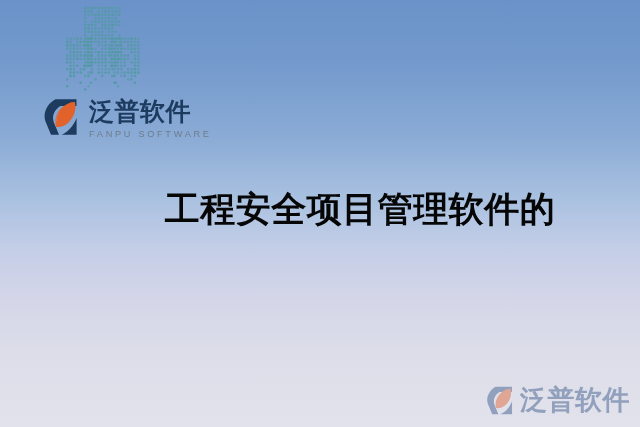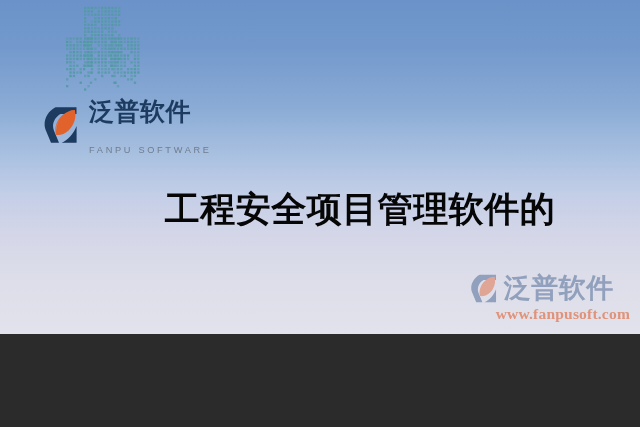--- a/index.html
+++ b/index.html
@@ -3,21 +3,21 @@
 <meta charset="utf-8">
 <style>
   html, body {
     margin: 0;
     padding: 0;
     background: #2b2b2b;
   }
   #banner {
     position: relative;
     width: 640px;
-    height: 334px;
+    height: 427px;
     overflow: hidden;
     font-family: "Liberation Sans", "DejaVu Sans", sans-serif;
     background: linear-gradient(to bottom,
         #6b93c9 0%,
         #7399cc 14%,
         #8aabd5 32%,
         #a8c0e0 46%,
         #c3cee7 58%,
         #d4d6e8 70%,
         #dcdde9 82%,
@@ -62,21 +62,21 @@
     color: #1d3a5f;
     line-height: 1.06;
     letter-spacing: 0.5px;
     white-space: nowrap;
   }
   #logo-en {
     font-size: 9.2px;
     color: #6f7c8c;
     letter-spacing: 2.7px;
     line-height: 1.1;
-    margin-top: 20px;
+    margin-top: 4px;
     white-space: nowrap;
   }
 
   
   #headline {
     position: absolute;
     left: 0;
     top: 184px;
     width: 640px;
     text-align: center;
@@ -548,16 +548,15 @@
           <path d="M33.6 21.0 L33.6 37.8 L18.6 37.8
                    C24.6 35.2 30.4 29.4 33.6 21.0 Z" fill="#8d9dba"></path>
           <path d="M31.9 5.0 C33.6 12.0 31.2 20.4 25.6 25.4
                    C21.6 29.0 16.6 30.6 13.0 29.8
                    C11.0 23.4 13.6 15.0 19.6 10.0
                    C23.6 6.6 28.4 4.5 31.9 5.0 Z" fill="#e0a291"></path>
         </svg>
       </span>
       <span id="wm-cn">泛普软件</span>
     </div>
-    <div id="wm-url">www.fanpusoft.com</div>
   </div>
 
 </div>
 
 </body></html>

